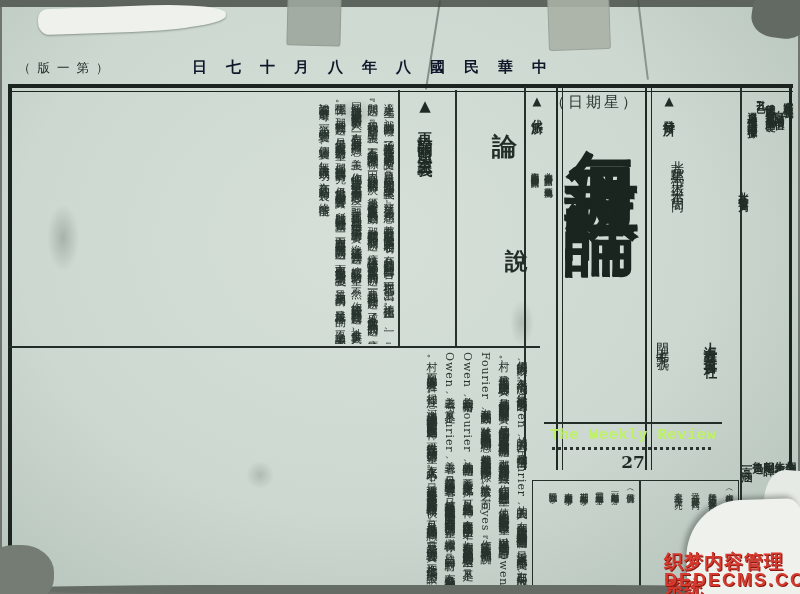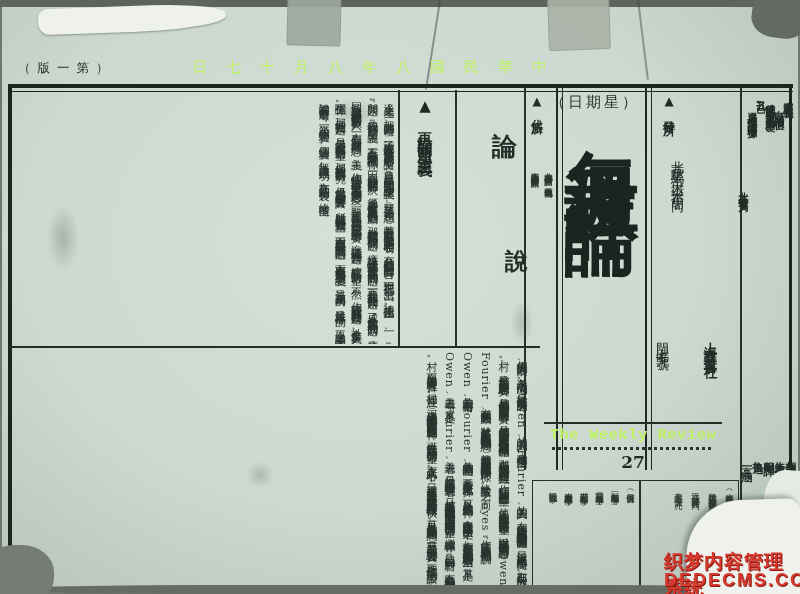--- a/index.html
+++ b/index.html
@@ -15,21 +15,21 @@
   .rule-top-thin{left:8px;top:91px;width:785px;height:1.4px;background:#1b241f;}
   .rule-left{left:8px;top:84px;width:3.5px;height:508px;background:#1b241f;}
   .rule-right{left:789px;top:84px;width:3.2px;height:422px;background:#1b241f;}
   .rule-divider{left:8px;top:346px;width:532px;height:2.2px;background:#222d27;}
   .vr1{left:398px;top:90px;height:256px;}
   .vr2{left:455px;top:90px;height:256px;}
   .vr3{left:524px;top:87px;height:383px;}
   .vr4{left:740px;top:88px;height:418px;}
   
   .dl-weekday{left:550px;top:62px;font-size:15px;letter-spacing:3px;color:#2a352f;margin-top:31px;}
-  .dl-date{left:192px;top:58px;font-size:15px;font-weight:normal;letter-spacing:19px;color:#bef264;}
+  .dl-date{left:192px;top:58px;font-size:15px;font-weight:bold;letter-spacing:19px;color:#0f172a;}
   .dl-edition{left:18px;top:60px;font-size:12.5px;letter-spacing:7px;color:#222d27;}
   
   .article-body-top{left:14px;top:94px;width:382px;height:250px;font-size:11px;line-height:16.2px;
                     letter-spacing:1.2px;overflow:hidden;text-align:start;color:#27332d;}
   .article-title{left:415px;top:97px;height:248px;font-size:15px;font-weight:bold;letter-spacing:5px;color:#1f2a24;}
   .sec-lun{left:492px;top:130px;font-size:25px;font-weight:bold;color:#222d27;}
   .sec-shuo{left:505px;top:246px;font-size:23px;font-weight:bold;color:#222d27;}
   
   .agents-label{left:529px;top:94px;font-size:11.5px;font-weight:bold;letter-spacing:2px;color:#222d27;}
   .agents-list{left:524px;top:166px;width:31px;height:298px;font-size:8.5px;line-height:13.5px;

